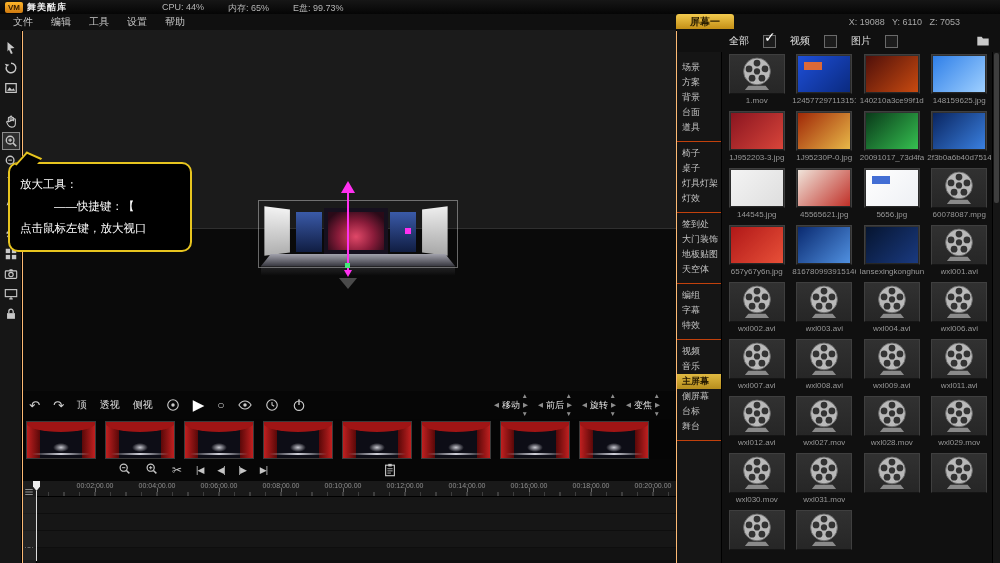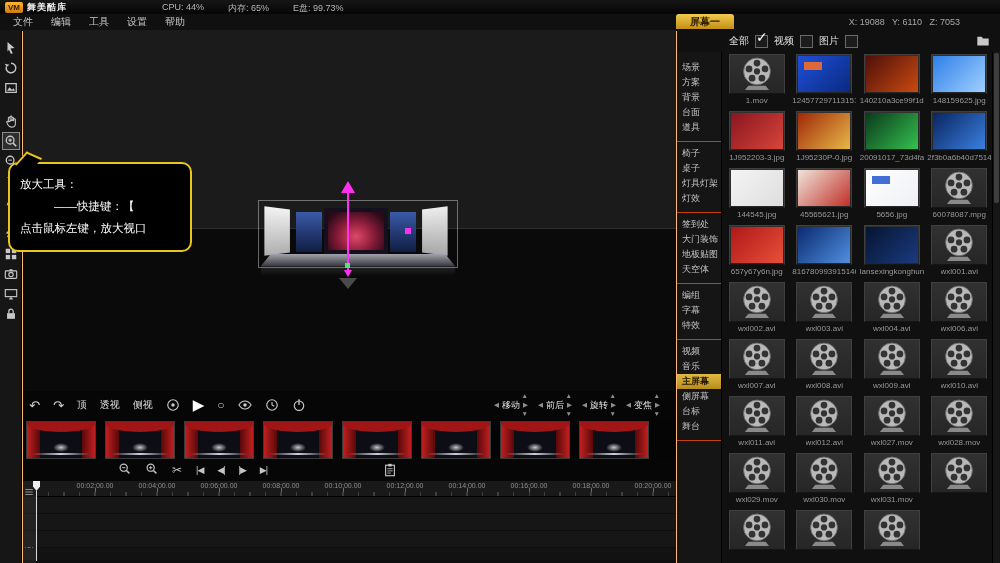--- a/index.html
+++ b/index.html
@@ -90,21 +90,21 @@
   .tl-label{position:absolute;top:1px;font-size:7px;color:#8f8f8f;transform:translateX(-50%);white-space:nowrap;}
   .ph-flag{position:absolute;left:10px;top:0;width:7px;height:10px;background:#eee;z-index:5;
            clip-path:polygon(0 0,100% 0,100% 55%,50% 100%,0 55%);}
   .ph-line{position:absolute;left:13px;top:10px;width:1px;height:70px;background:#ddd;z-index:4;}
   .tracks{position:absolute;left:0;top:16px;right:0;bottom:0;}
   .track{position:relative;height:16px;margin-bottom:1px;background:#161616;}
   .track .thead{position:absolute;left:0;top:0;width:13px;height:100%;background:#232323;border-right:1px solid #000;}
   .track.partial{height:12px;background:#121212;}
   
   .right-panel{position:absolute;left:677px;top:30px;right:0;bottom:0;background:#101010;}
-  .filterbar{position:absolute;left:0;top:0;right:0;height:22px;display:flex;align-items:center;gap:6px;
+  .filterbar{position:absolute;left:0;top:0;right:0;height:22px;display:flex;align-items:center;gap:14px;
              padding-left:52px;box-sizing:border-box;background:#101010;}
   .f-label{font-size:10px;color:#e0e0e0;}
   .checkbox{width:11px;height:11px;border:1px solid #6a6a6a;background:#1c1c1c;position:relative;flex:none;}
   .check{position:absolute;left:0;top:-7px;font-size:14px;color:#fff;font-weight:bold;}
   .folder-btn{position:absolute;right:10px;top:4px;color:#c9c9c9;}
   .folder-btn svg{width:14px;height:14px;}
   .cats{position:absolute;left:0;top:22px;width:45px;bottom:0;background:#151515;border-right:1px solid #000;
         padding-top:4px;box-sizing:border-box;overflow:hidden;}
   .cat-group{padding:4px 0 6px;border-bottom:1px solid #c2410c;}
   .cat-item{height:15px;line-height:15px;font-size:9px;color:#c2c2c2;padding-left:5px;white-space:nowrap;}
@@ -732,28 +732,20 @@
             </svg>
           </div>
           <div class="mlabel">wxl009.avi</div>
         </div>
         <div class="cell">
           <div class="tile">
             <svg class="reel" viewBox="0 0 44 44">
               <use href="#i-reel"></use>
             </svg>
           </div>
-          <div class="mlabel">wxl010.avi</div>
-        </div>
-        <div class="cell">
-          <div class="tile">
-            <svg class="reel" viewBox="0 0 44 44">
-              <use href="#i-reel"></use>
-            </svg>
-          </div>
           <div class="mlabel">wxl011.avi</div>
         </div>
         <div class="cell">
           <div class="tile">
             <svg class="reel" viewBox="0 0 44 44">
               <use href="#i-reel"></use>
             </svg>
           </div>
           <div class="mlabel">wxl012.avi</div>
         </div>

